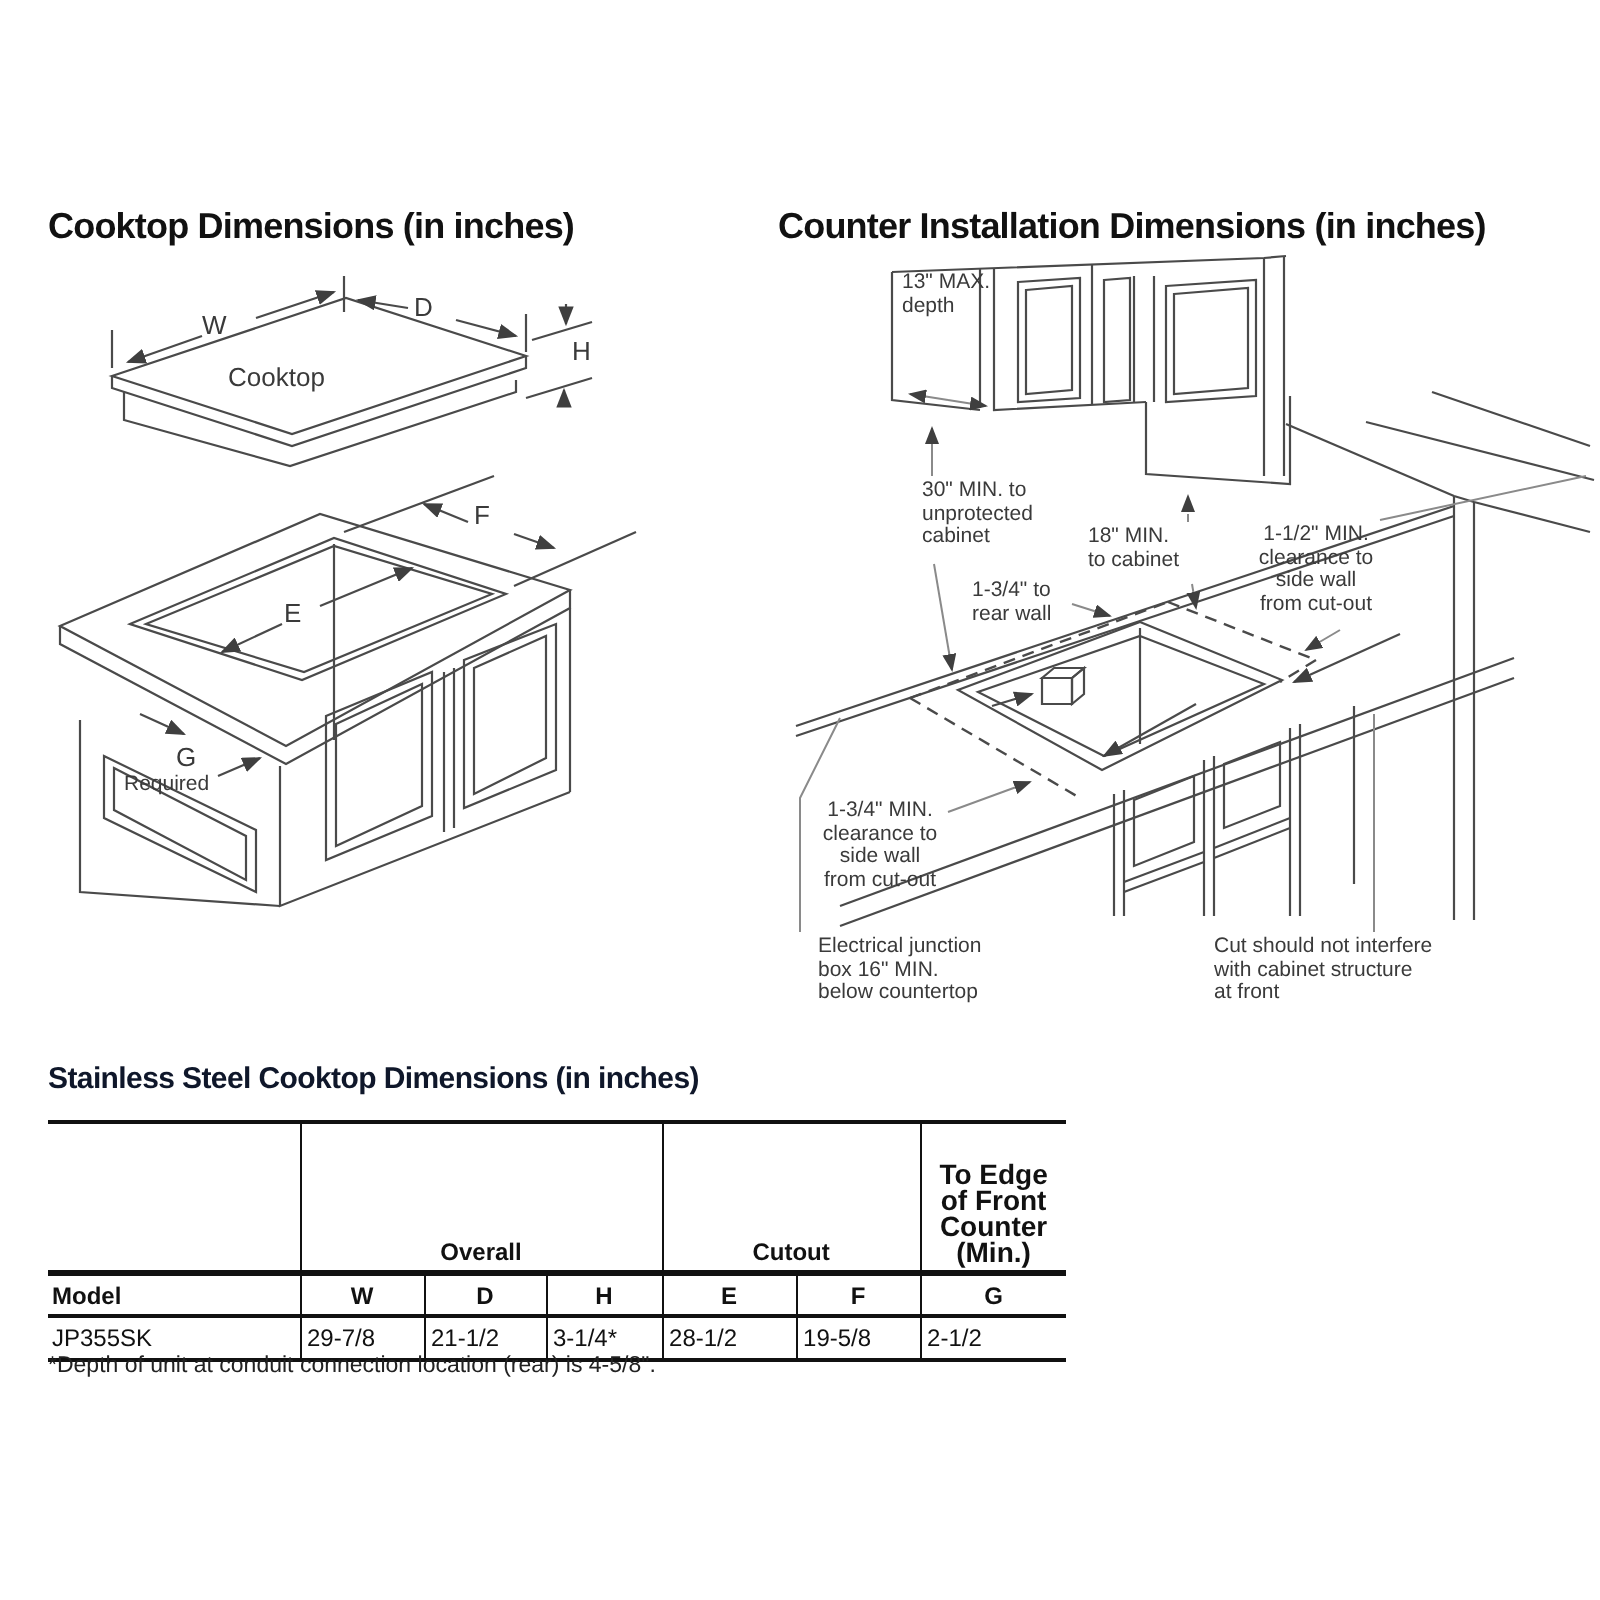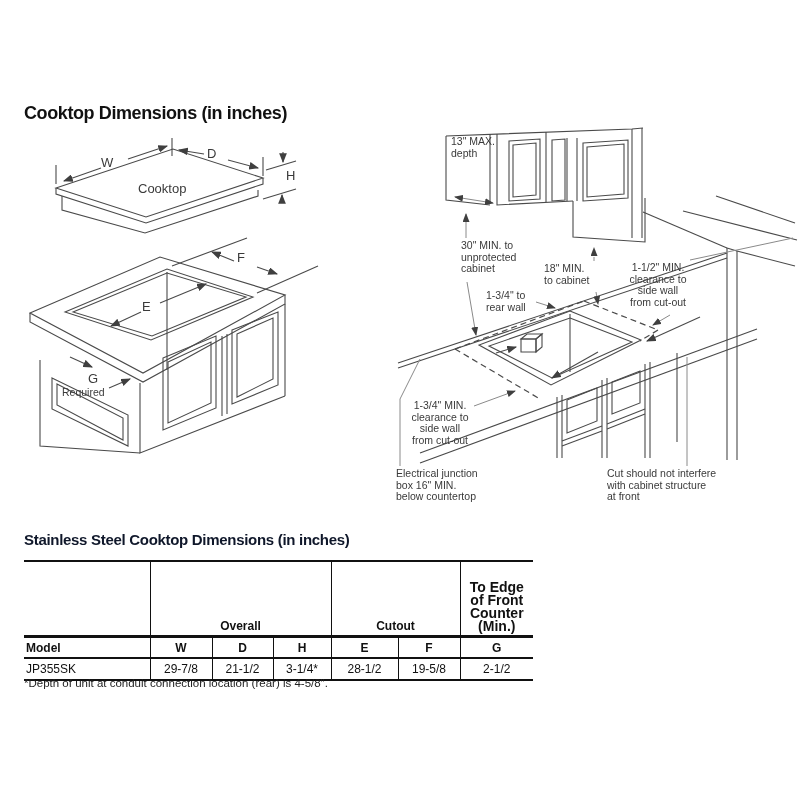--- a/index.html
+++ b/index.html
@@ -6,53 +6,54 @@
   #page{position:relative;width:800px;height:768px;background:#fff;overflow:hidden;
         font-family:"Liberation Sans","DejaVu Sans",sans-serif;color:#1a1a1a;}
   .title{position:absolute;font-size:18px;font-weight:bold;letter-spacing:-0.4px;color:#111;white-space:nowrap;}
   #title-left{left:24px;top:103px;}
   #title-right{left:389px;top:103px;}
   svg.art{position:absolute;left:0;top:0;pointer-events:none;}
   .dim{position:absolute;font-size:13px;color:#3a3a3a;white-space:nowrap;}
   .ann{position:absolute;font-size:10.5px;line-height:11.6px;color:#3a3a3a;white-space:pre-line;}
   .ann.center{text-align:center;}
   #lbl-w{left:101px;top:155px;} #lbl-d{left:207px;top:146px;} #lbl-h{left:286px;top:168px;}
-  #lbl-cooktop{left:138px;top:181px;}
+  #lbl-cooktop{left:114px;top:181px;}
   #lbl-e{left:142px;top:299px;} #lbl-f{left:237px;top:250px;} #lbl-g{left:88px;top:371px;}
   #lbl-required{left:62px;top:387px;}
   #ann-maxdepth{left:451px;top:136px;}
   #ann-min30{left:461px;top:240px;}
   #ann-rearwall{left:486px;top:290px;}
   #ann-min18{left:544px;top:263px;}
   #ann-clr-right{left:618px;top:262px;width:80px;}
   #ann-clr-left{left:400px;top:400px;width:80px;}
-  #ann-junction{left:396px;top:468px;}
+  #ann-junction{left:409px;top:468px;}
   #ann-cutnote{left:607px;top:468px;}
   #table-title{position:absolute;left:24px;top:531px;font-size:15px;font-weight:bold;letter-spacing:-0.3px;color:#0f172a;}
   #spec-table{position:absolute;left:24px;top:560px;width:509px;border-collapse:collapse;table-layout:fixed;
               font-size:12px;color:#111;}
   #spec-table td,#spec-table th{padding:0 3px;border:0;overflow:hidden;}
   #spec-table .grp-row td{height:71px;vertical-align:bottom;text-align:center;font-weight:bold;padding-bottom:2px;}
   #spec-table .hdr-row td{height:19px;text-align:center;font-weight:bold;}
-  #spec-table .dat-row td{height:20px;text-align:center;}
+  #spec-table .dat-row td{height:20px;}
   #spec-table .lft{text-align:left !important;padding-left:2px !important;}
   .bt{border-top:2px solid #111 !important;}
   .bthick{border-top:3px solid #111 !important;}
   .bmed{border-top:2px solid #111 !important;}
   .bb{border-bottom:2px solid #111 !important;}
   .vr{border-right:1.5px solid #111 !important;}
   #gcell{font-size:14px;line-height:13px;vertical-align:bottom;}
   #footnote{position:absolute;left:24px;top:677px;font-size:11.5px;color:#222;}
 </style>
 </head>
 <body>
 
 <div id="page">
 
   <div class="title" id="title-left">Cooktop Dimensions (in inches)</div>
+  <div class="title" id="title-right">Counter Installation Dimensions (in inches)</div>
 
   <svg class="art" width="800" height="800" viewBox="0 0 800 800">
     <defs>
       <marker id="ah" markerWidth="9" markerHeight="7" refX="8" refY="3.5" orient="auto">
         <path d="M0,0 L9,3.5 L0,7 Z" fill="#3f3f3f"></path>
       </marker>
     </defs>
 
     <g stroke="#4a4a4a" stroke-width="1.1" fill="none">
       <path d="M56,188 L173,149 L263,178 L146,217 Z"></path>

